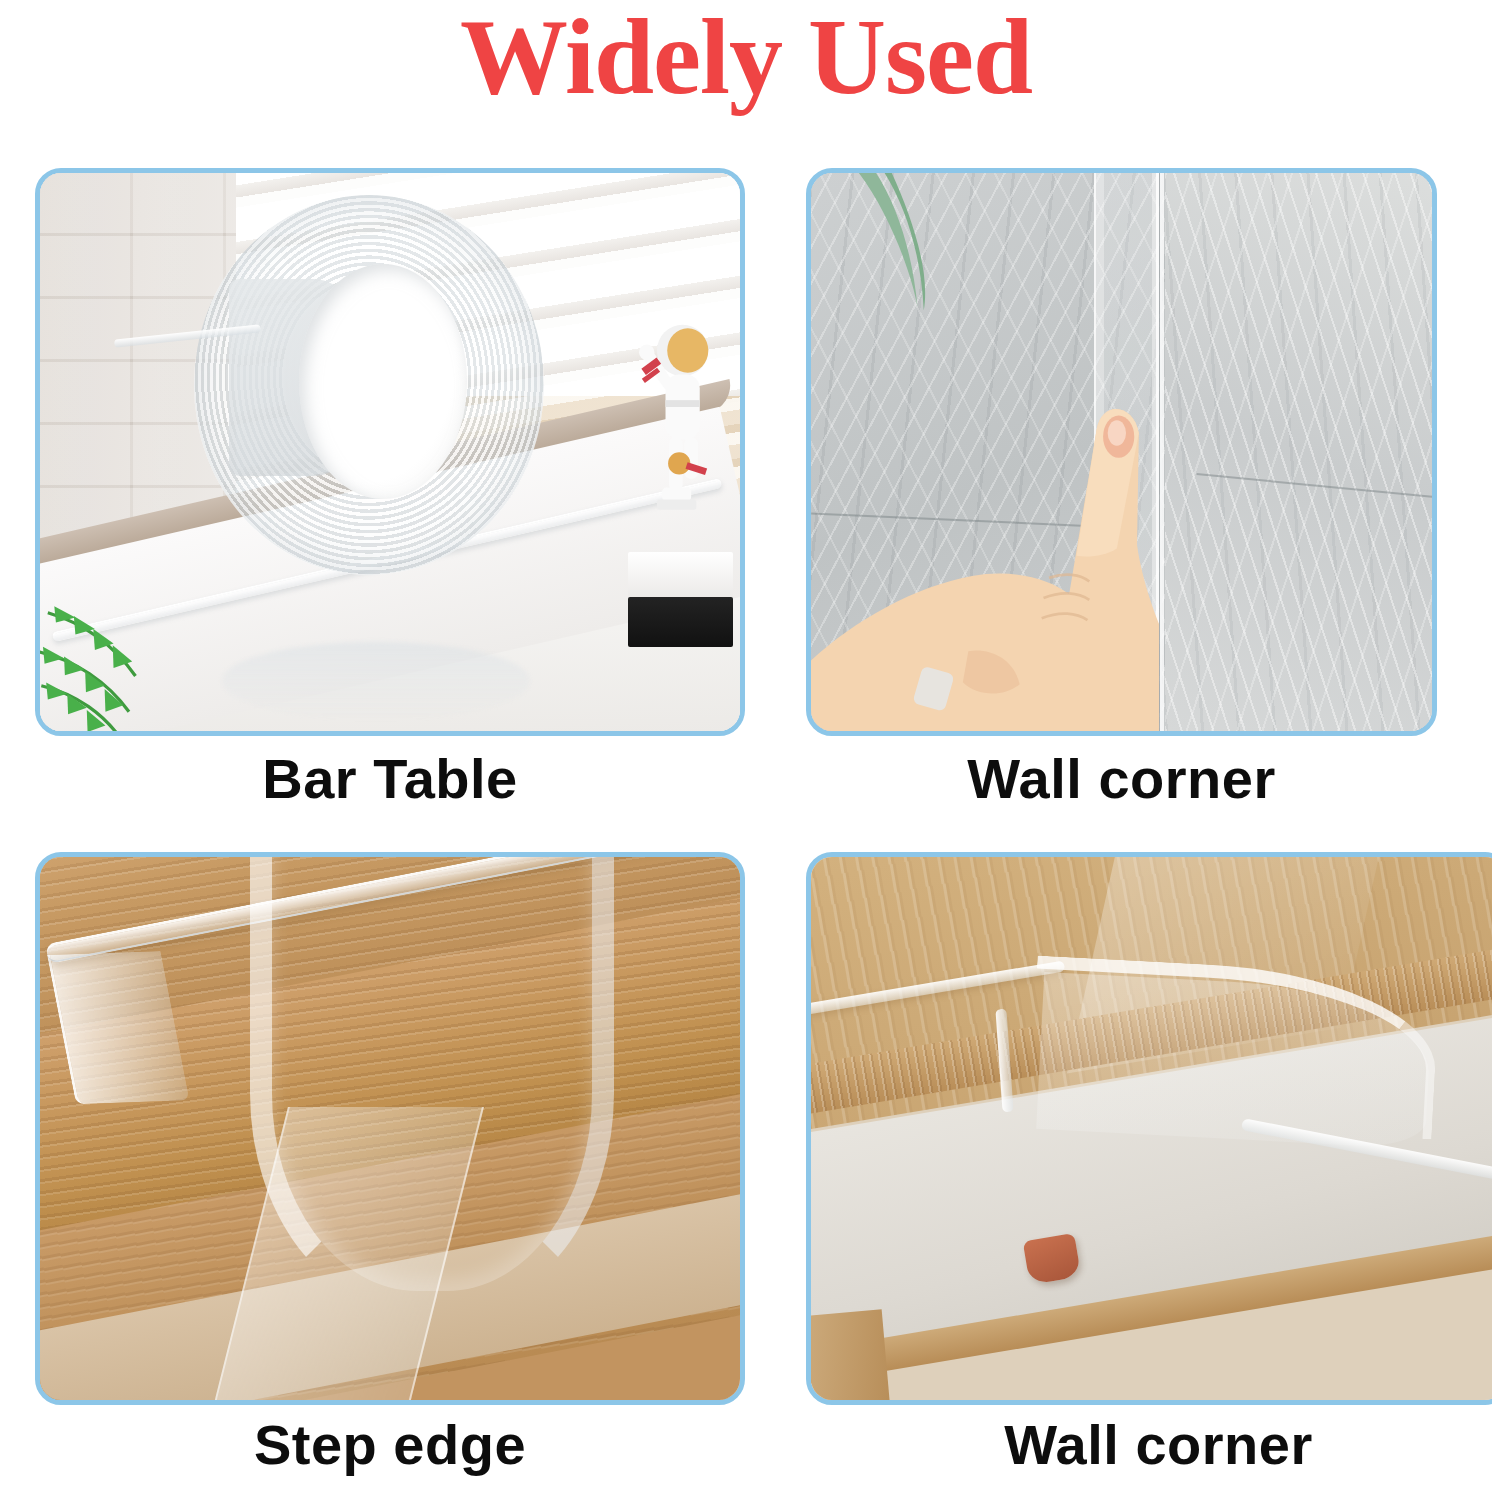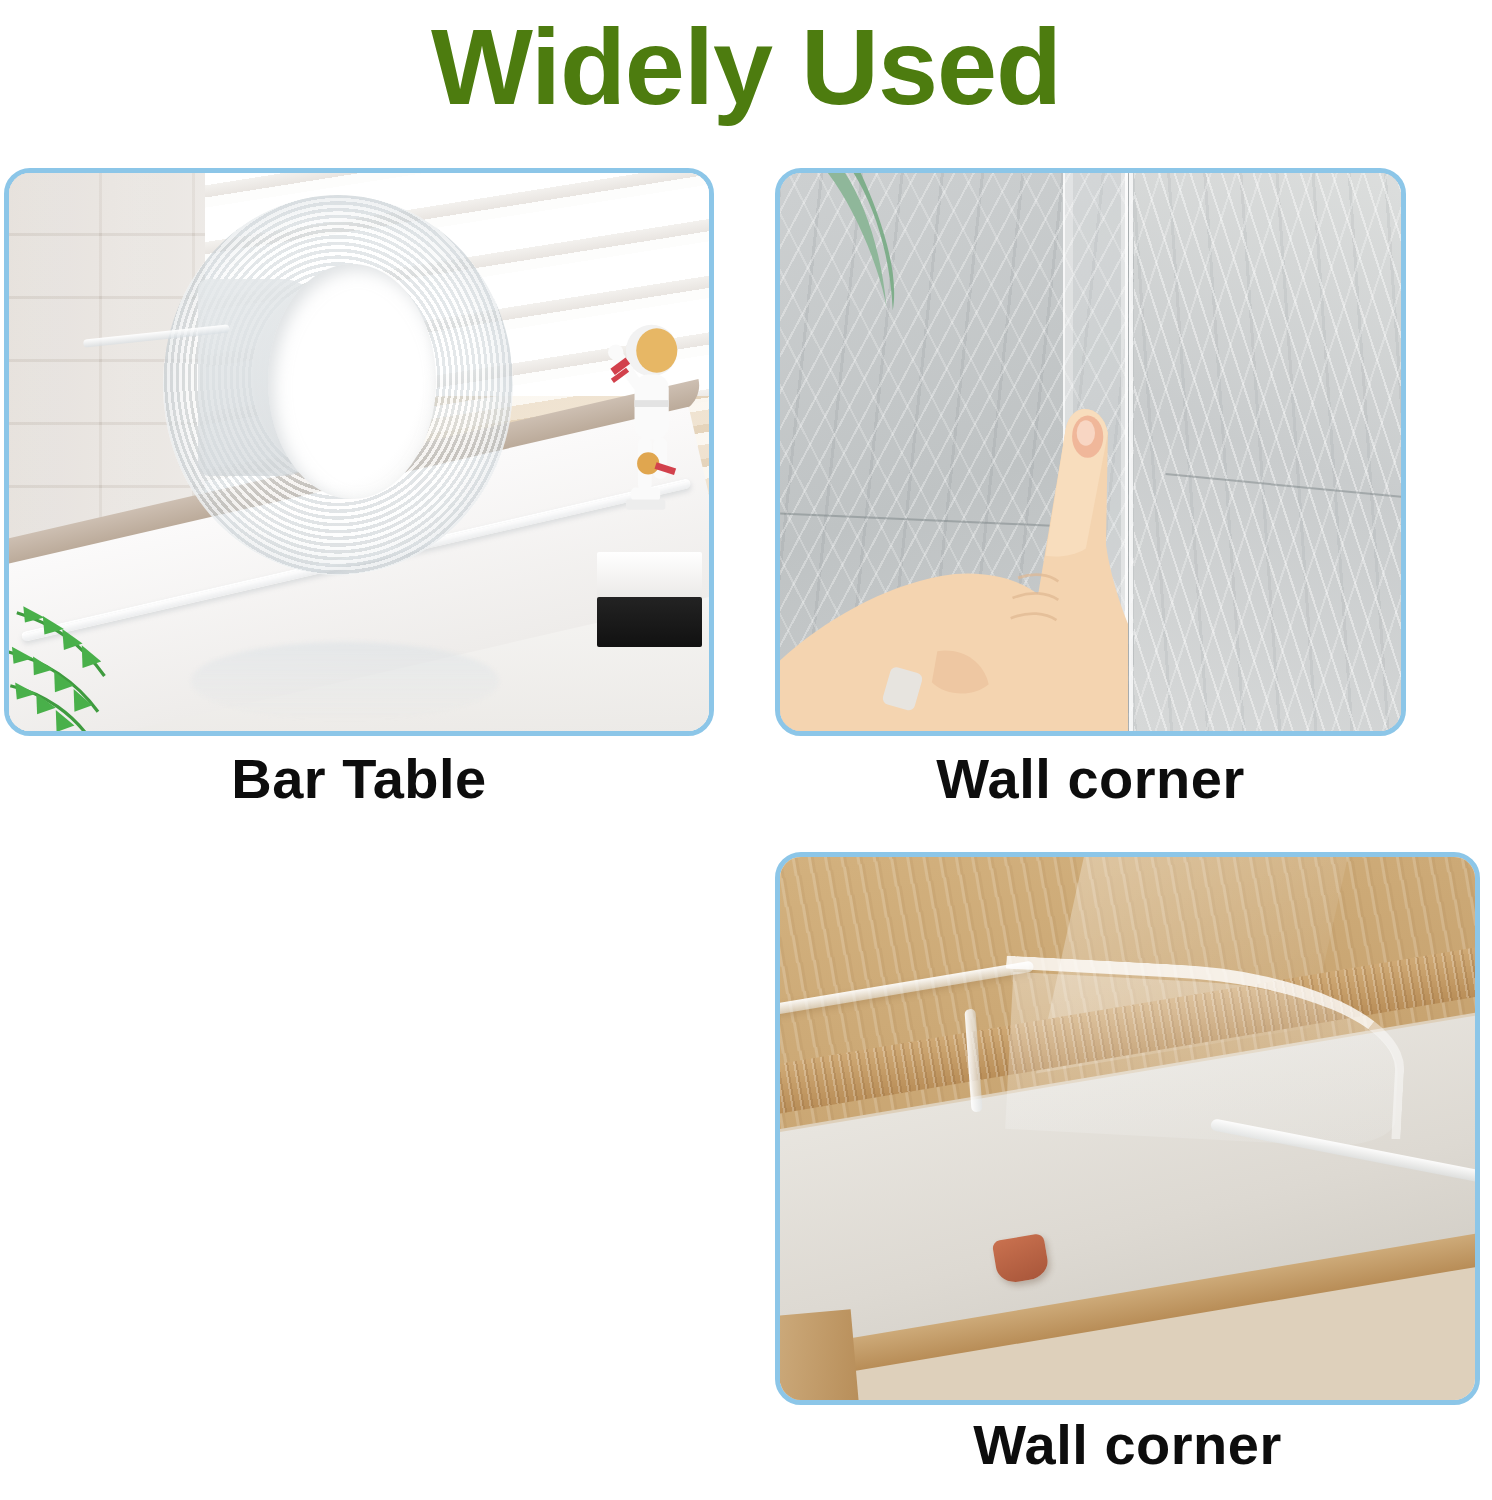--- a/index.html
+++ b/index.html
@@ -22,37 +22,37 @@
     left: 0; top: 0;
     width: 1492px;
     height: 155px;
     display: flex;
     align-items: flex-start;
     justify-content: center;
   }
   .title {
     font-size: 108px;
     font-weight: 700;
-    color: #4d7c0f;
+    color: #ef4444;
     letter-spacing: -1px;
     line-height: 1.02;
-    padding-top: 12px;
+    padding-top: 2px;
     white-space: nowrap;
-    font-family: Liberation Sans, sans-serif;
+    font-family: Liberation Serif, serif;
   }
 
   
   .grid {
     position: absolute;
     left: 0; top: 160px;
     width: 1492px;
     height: 1340px;
   }
 
-  .cell { position: absolute; }
+  .cell { position: absolute; margin-left: 31px; }
   .cell.c1 { left: 4px;   top: 8px;   width: 710px; height: 568px; }
   .cell.c2 { left: 775px; top: 8px;   width: 631px; height: 568px; }
   .cell.c3 { left: 4px;   top: 692px; width: 710px; height: 553px; }
   .cell.c4 { left: 775px; top: 692px; width: 705px; height: 553px; }
 
   .photo {
     position: relative;
     width: 100%;
     height: 100%;
     border: 5px solid #8cc6e8;
@@ -517,20 +517,36 @@
             <path d="M300 250 C318 244 334 246 344 254"></path>
             <path d="M294 272 C314 264 332 266 344 274"></path>
             <path d="M292 294 C312 286 330 288 342 296"></path>
           </g>
         </svg>
       </div>
     </div>
     <div class="caption">Wall corner</div>
   </div>
 
+  <div class="cell c3">
+    <div class="photo">
+      <div class="inner">
+        <div class="p3-bg"></div>
+        <div class="p3-top"></div>
+        <div class="p3-riser"></div>
+        <div class="p3-lower"></div>
+        <div class="p3-floor"></div>
+        <div class="p3-strip-lip"></div>
+        <div class="p3-strip-flat"></div>
+        <div class="p3-curve"></div>
+        <div class="p3-tail"></div>
+      </div>
+    </div>
+    <div class="caption">Step edge</div>
+  </div>
 
   <div class="cell c4">
     <div class="photo">
       <div class="inner">
         <div class="p4-bg"></div>
         <div class="p4-topsurf"></div>
         <div class="p4-sheen"></div>
         <div class="p4-edge"></div>
         <div class="p4-drawer"></div>
         <div class="p4-drawer-rail"></div>

